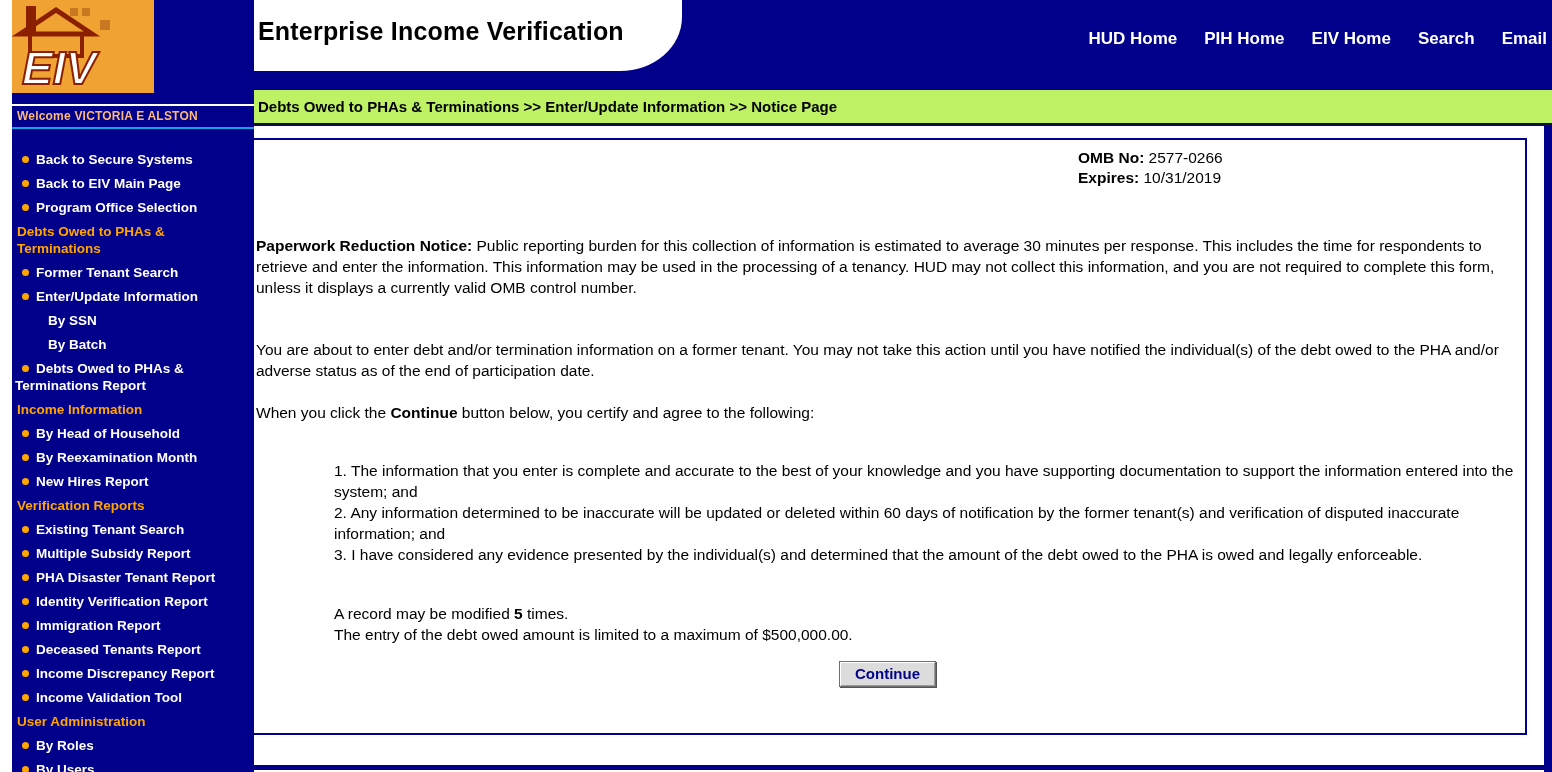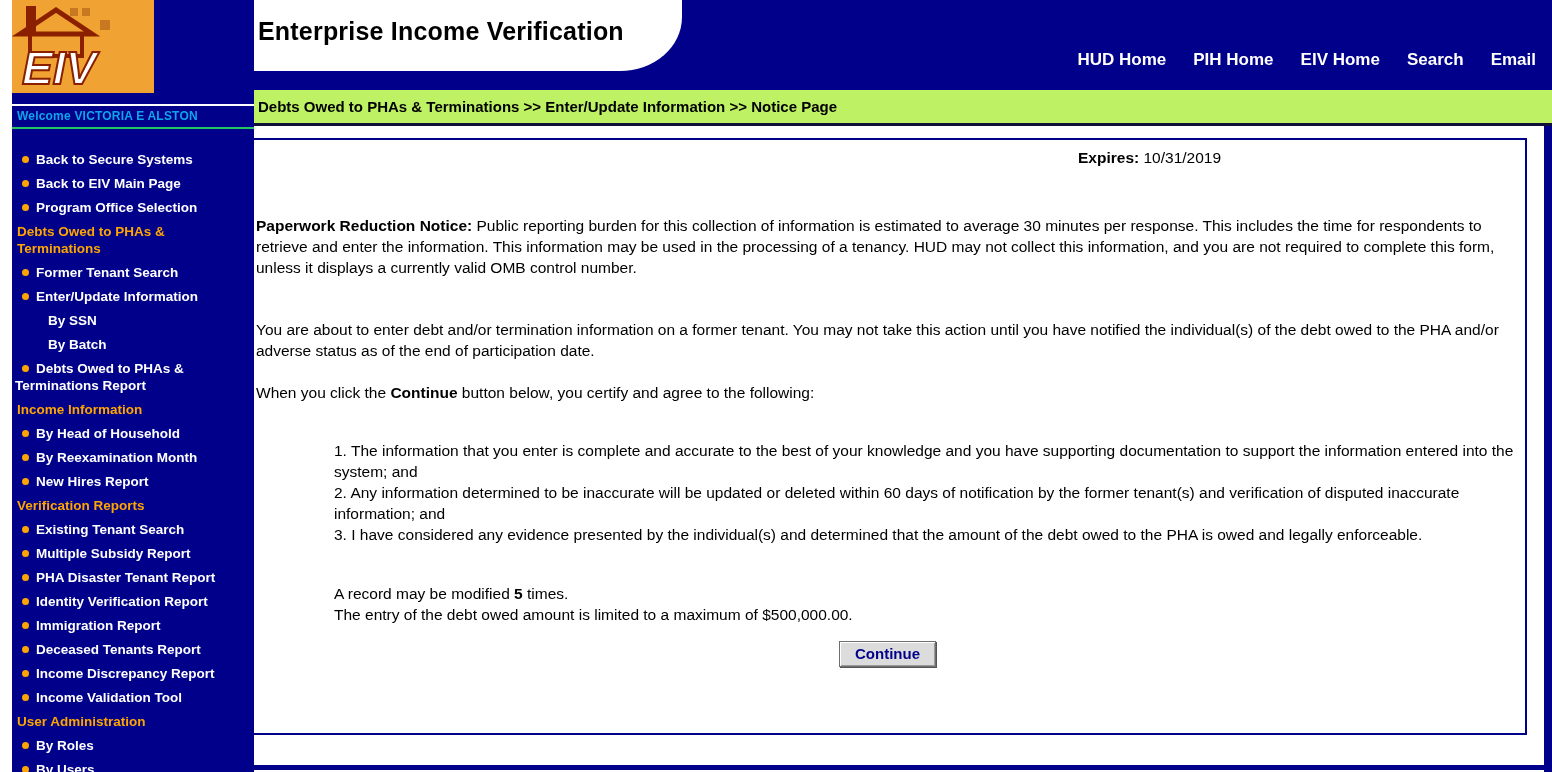--- a/index.html
+++ b/index.html
@@ -9,22 +9,22 @@
     background:#ffffff; font-family:"Liberation Sans", sans-serif;
   }
 
   
   .sidebar {
     position:absolute; left:12px; top:0; width:242px; height:772px;
     background:#00008B; z-index:3;
   }
   .logo { width:142px; height:93px; display:block; }
   .welcome {
-    margin-top:11px; border-top:2px solid #ffffff; border-bottom:2px solid #22c55e;
-    padding:3px 5px 4px 5px; color:#0ea5e9; font-weight:bold; font-size:12px;
+    margin-top:11px; border-top:2px solid #ffffff; border-bottom:2px solid #0ea5e9;
+    padding:3px 5px 4px 5px; color:#fdba74; font-weight:bold; font-size:12px;
     letter-spacing:0.2px;
   }
   .nav { list-style:none; margin:22px 0 0 0; padding:0 4px 0 3px; }
   .nav li { font-weight:bold; font-size:13.5px; line-height:17px; margin-bottom:7px; }
   .nav-link { color:#ffffff; cursor:pointer; }
   .nav-link .lbl { color:#ffffff; }
   .bullet {
     display:inline-block; width:7px; height:7px; border-radius:50%;
     background:#FFA500; margin:0 7px 1px 7px; vertical-align:middle;
   }
@@ -37,21 +37,21 @@
   .topbar { position:relative; height:90px; background:#00008B; }
   .title-tab {
     position:absolute; left:0; top:0; width:440px; height:71px;
     background:#ffffff; border-bottom-right-radius:62px 54px;
   }
   .page-title {
     margin:0; padding:17px 0 0 16px; font-size:25px; font-weight:bold; color:#000000;
     letter-spacing:0.2px; white-space:nowrap;
   }
   .top-links {
-    position:absolute; right:16px; top:29px; display:flex; gap:27px;margin-top:21px;
+    position:absolute; right:5px; top:29px; display:flex; gap:27px;
   }
   .top-links a {
     color:#ffffff; font-weight:bold; font-size:17px; text-decoration:none; cursor:pointer;
     white-space:nowrap;
   }
 
   .breadcrumb-bar {
     height:33px; background:#bef264; display:flex; align-items:center;
     padding-left:16px; font-weight:bold; font-size:15px; color:#000000;
   }
@@ -147,20 +147,21 @@
 
   <div class="breadcrumb-bar">
     <span>Debts Owed to PHAs &amp; Terminations &gt;&gt; Enter/Update Information &gt;&gt; Notice Page</span>
   </div>
   <div class="rule"></div>
 
   <main class="content">
     <div class="notice-box">
 
       <div class="omb">
+        <div><b>OMB No:</b> <span>2577-0266</span></div>
         <div><b>Expires:</b> <span>10/31/2019</span></div>
       </div>
 
       <p class="p-paperwork"><b>Paperwork Reduction Notice:</b> <span>Public reporting burden for this collection of information is estimated to average 30 minutes per response. This includes the time for respondents to retrieve and enter the information. This information may be used in the processing of a tenancy. HUD may not collect this information, and you are not required to complete this form, unless it displays a currently valid OMB control number.</span></p>
 
       <p class="p-about">You are about to enter debt and/or termination information on a former tenant. You may not take this action until you have notified the individual(s) of the debt owed to the PHA and/or adverse status as of the end of participation date.</p>
 
       <p class="p-click"><span>When you click the </span><b>Continue</b><span> button below, you certify and agree to the following:</span></p>
 
       <div class="agree-list">

